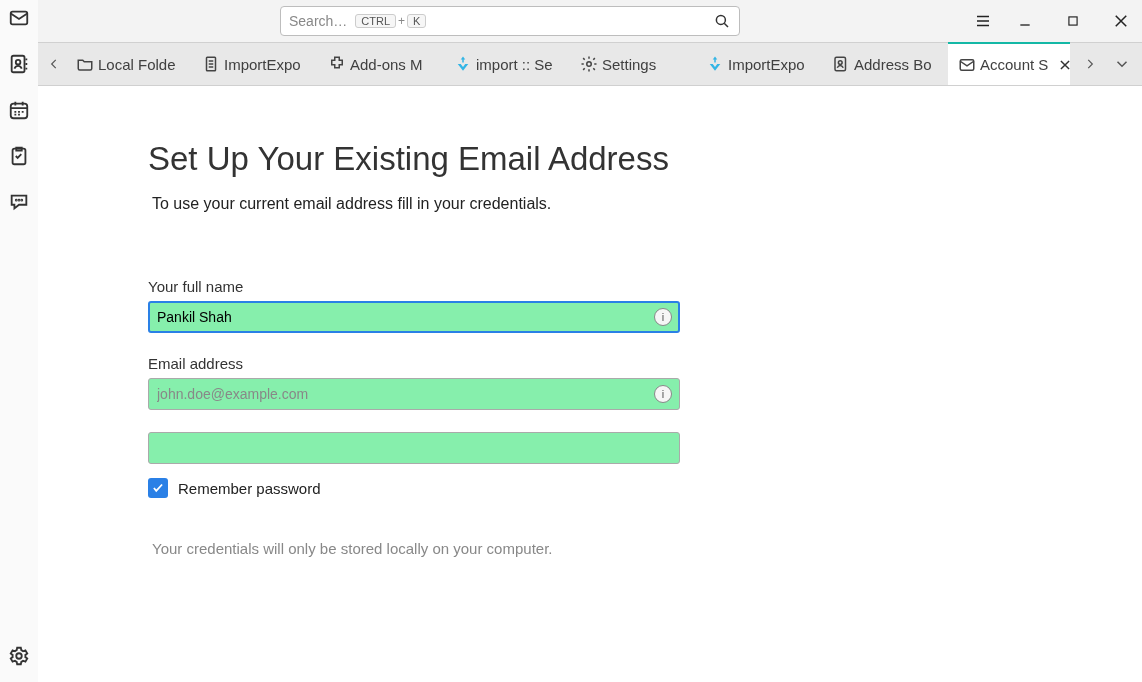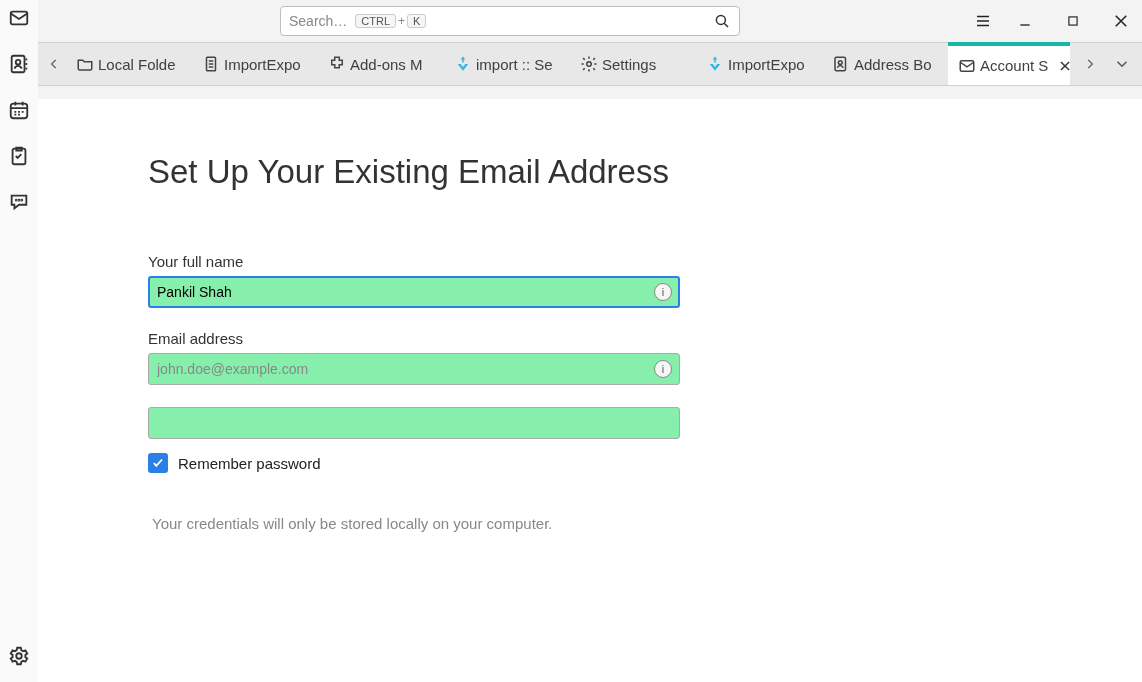--- a/index.html
+++ b/index.html
@@ -110,38 +110,37 @@
     color: #404040;
     background: #e8e8e8;
     white-space: nowrap;
     overflow: hidden;
     cursor: pointer;
   }
   .tab .ticon { width: 18px; height:18px; display:flex; align-items:center; justify-content:center; color:#444; }
   .tab .ticon.blue svg { color: #33b5e5; }
   .tab.active {
     background: #fff;
-    border-top: 4px solid #14b8a6;
+    border-top: 2px solid #14b8a6;
     margin-top: -1px;
     padding-top: 0px;
   }
   .tab .close { margin-left: 6px; color:#333; }
   .tabstrip .end {
     display: flex;
     align-items: center;
     gap: 8px;
     padding: 0 8px;
   }
 
   .content {
     flex: 1;
     background: #fff;
     overflow: auto;
     padding: 54px 0 0 110px;
-    margin-top: 13px;
   }
 
   h1.title {
     font-weight: 400;
     font-size: 33px;
     color: #333;
     margin-bottom: 14px;
   }
   .desc {
     font-size: 16px;
@@ -422,20 +421,21 @@
           <svg viewBox="0 0 24 24" width="18" height="18" stroke="currentColor" stroke-width="2" fill="none">
               <path d="M6 9l6 6 6-6"></path>
             </svg>
         </div>
       </div>
     </div>
 
     <div class="content">
       <h1 class="title">Set Up Your Existing Email Address</h1>
       <div class="desc">
+        <div>To use your current email address fill in your credentials.</div>
       </div>
 
       <div class="field">
         <label>Your full name</label>
         <div class="input-wrap focused">
           <input type="text" value="Pankil Shah" style="">
           <span class="info">i</span>
         </div>
       </div>
 

